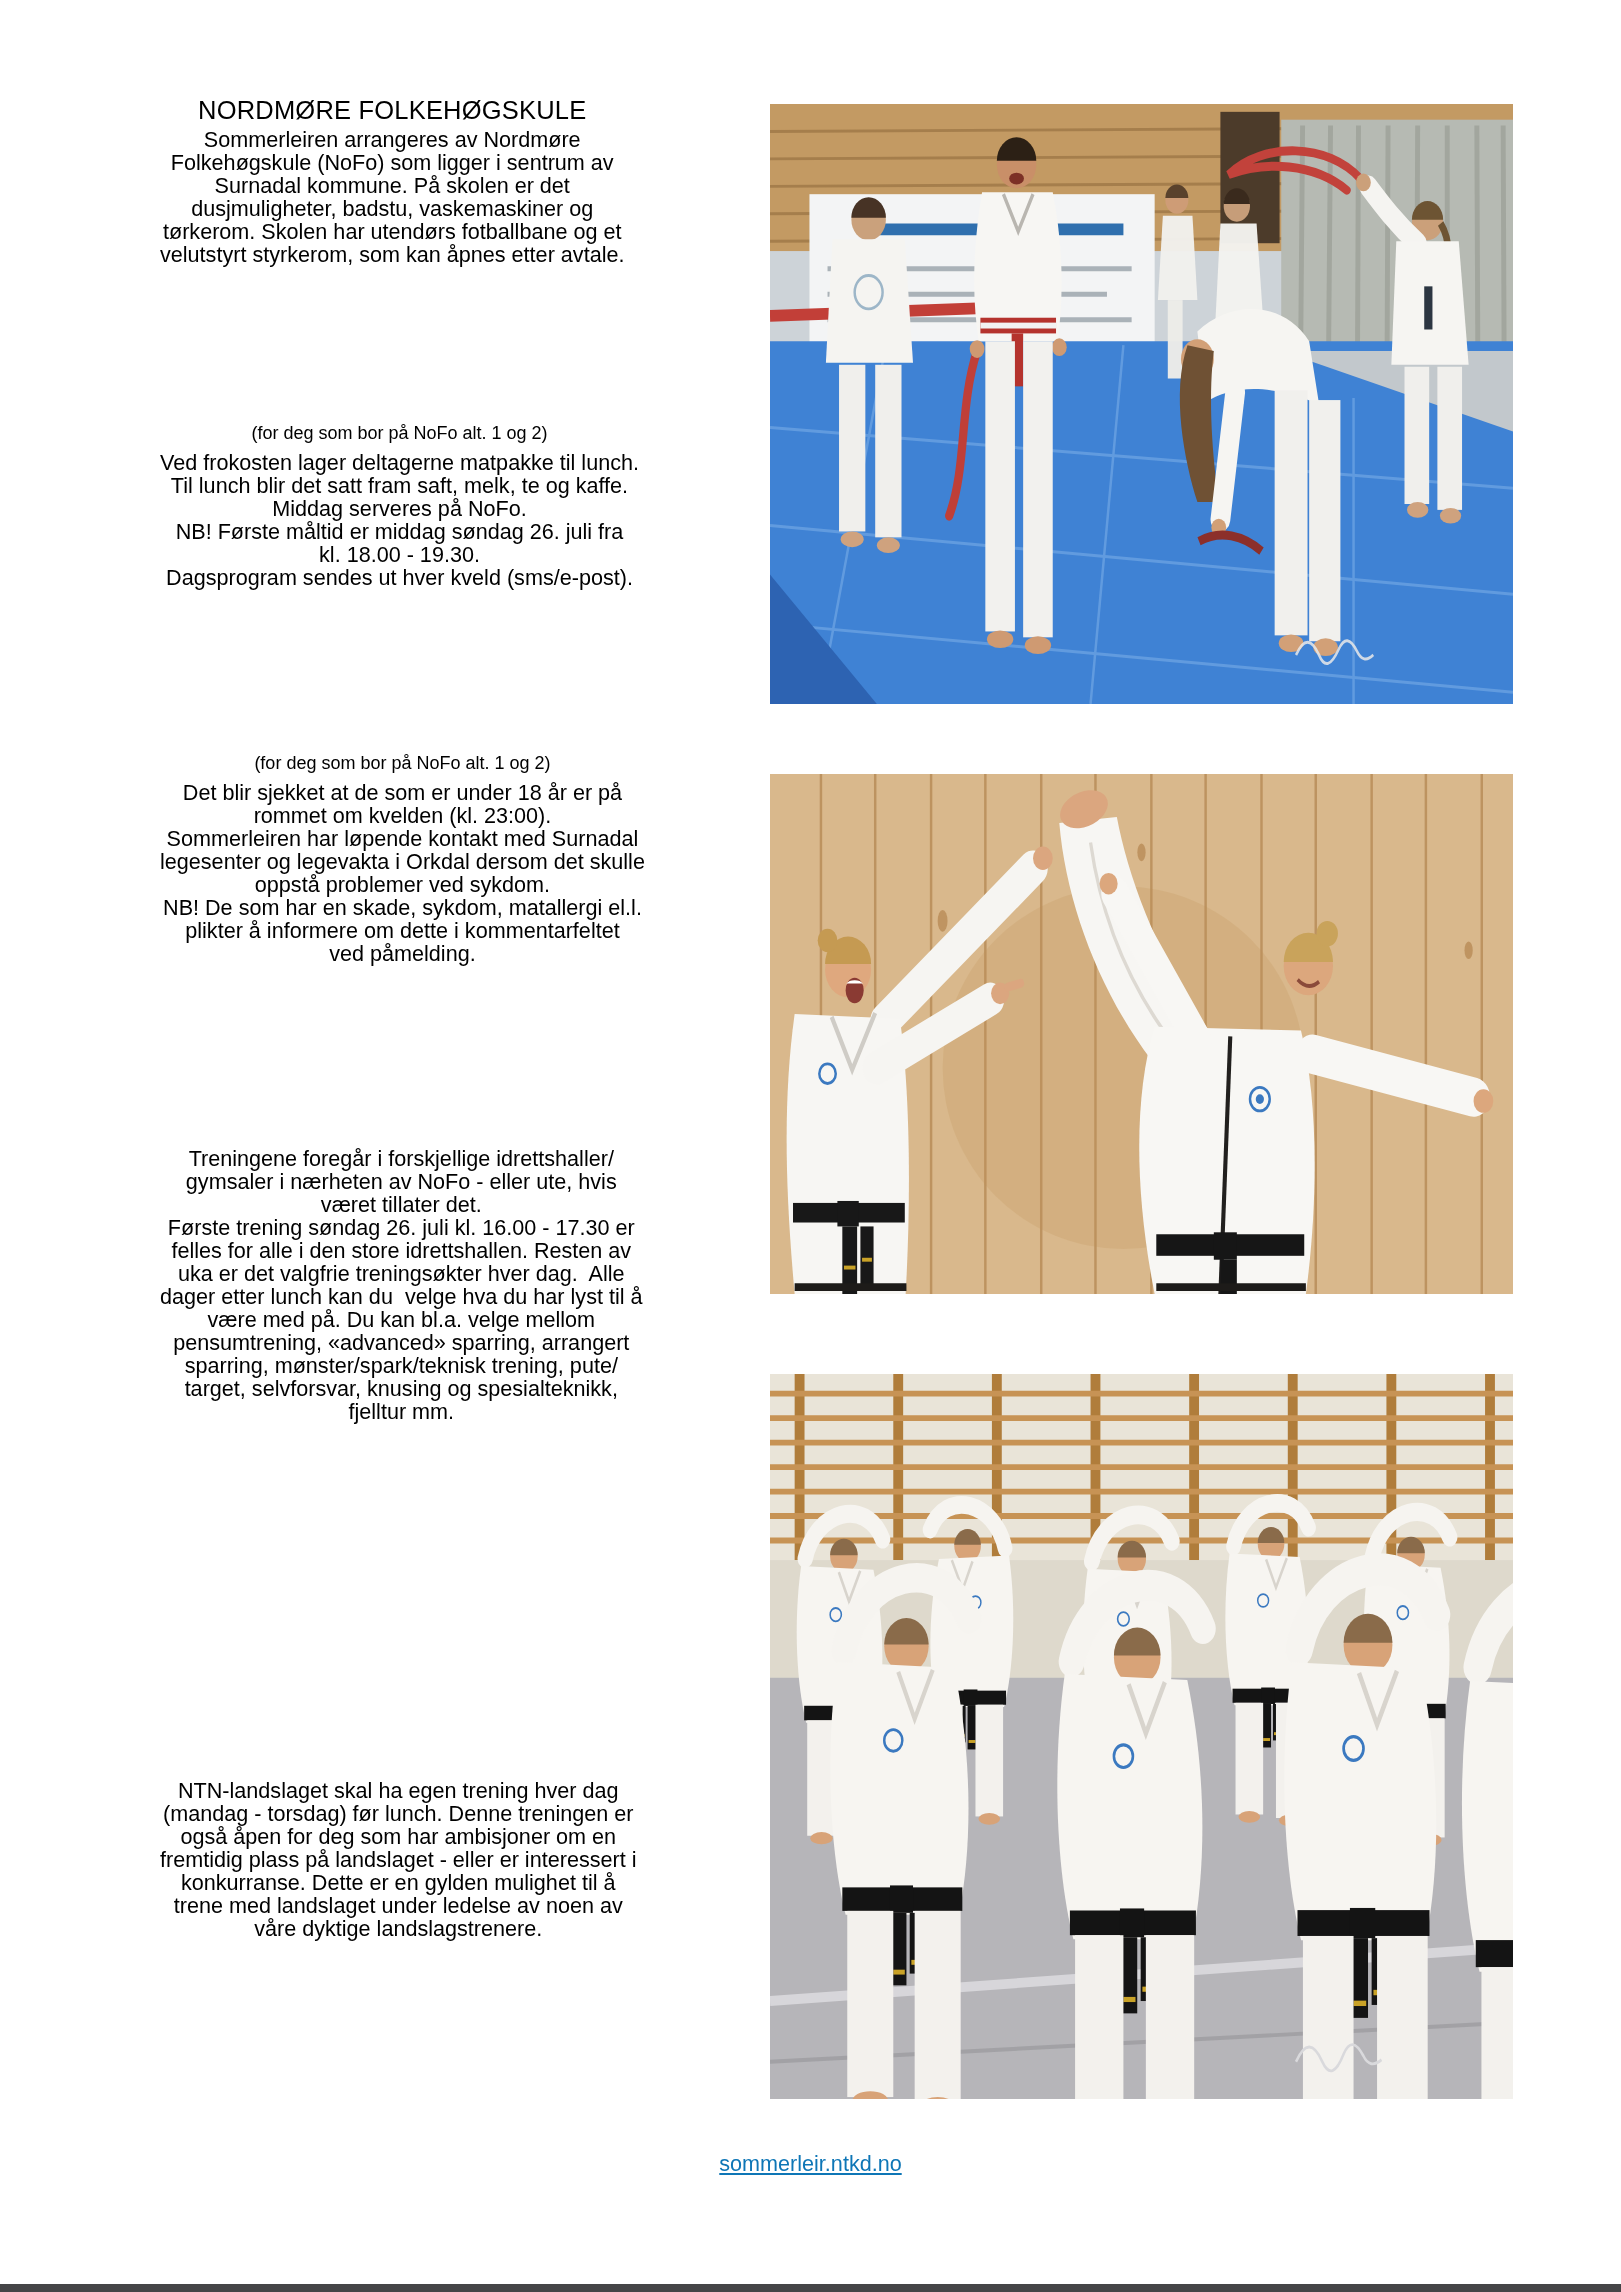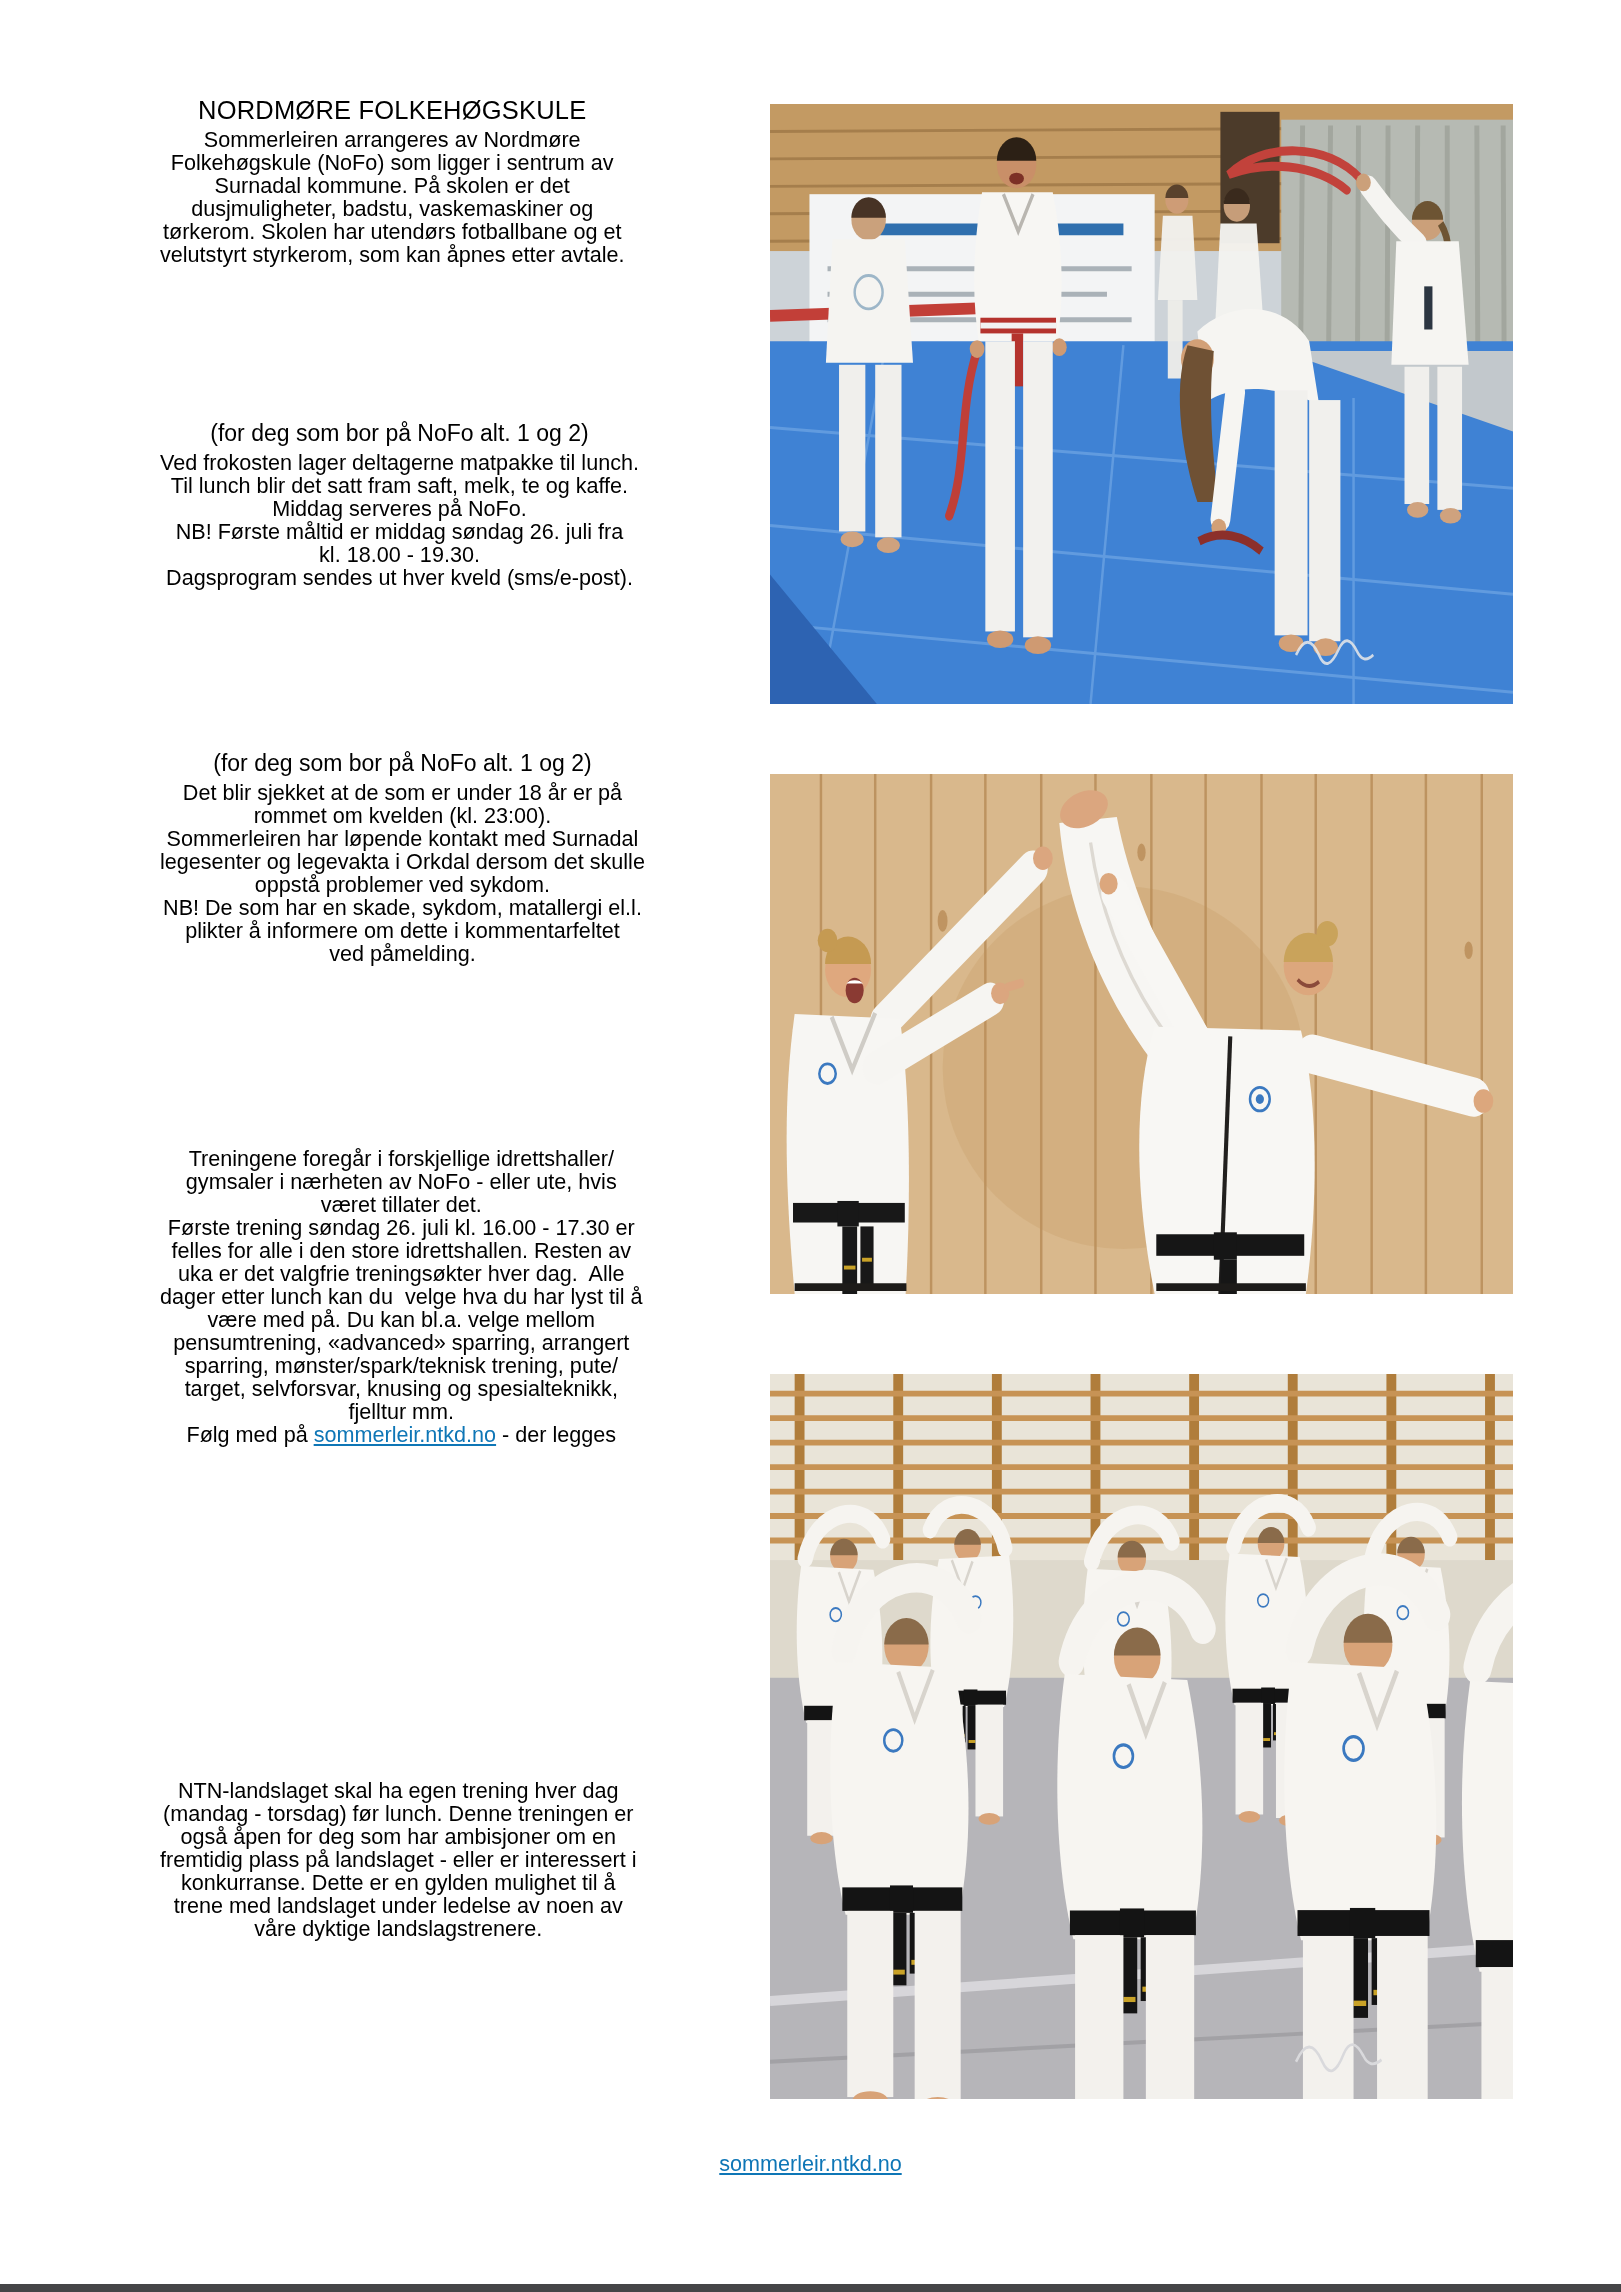--- a/index.html
+++ b/index.html
@@ -4,21 +4,21 @@
 <style>
   html,body{margin:0;padding:0;}
   body{
     width:1621px;height:2293px;position:relative;background:#ffffff;
     font-family:"Liberation Sans", sans-serif;color:#000;overflow:hidden;
   }
   h2,h3,p{margin:0;padding:0;font-weight:400;}
   .section{position:absolute;left:160px;text-align:center;}
   .heading{font-size:25.5px;line-height:36px;letter-spacing:0.2px;white-space:pre;}
   .heading.two-line{line-height:47px;}
-  .subheading{font-size:23px;line-height:36px;white-space:pre;}
+  .subheading{font-size:18px;line-height:36px;white-space:pre;}
   .body{font-size:21.6px;line-height:23px;white-space:pre;}
   .linkline a, .footer a{color:#0e76b6;text-decoration:underline;}
   .footer{position:absolute;top:2149px;left:0;width:1621px;text-align:center;font-size:21.6px;line-height:29px;}
   .photo{position:absolute;left:730px;width:743px;overflow:hidden;background:#d8d8d8;}
   .photo svg{display:block;width:100%;height:100%;}
   #photo-1{top:88px;height:600px;}
   #photo-2{top:758px;height:520px;}
   #photo-3{top:1358px;height:725px;}
   .bottom-edge{position:absolute;left:0;bottom:0;width:1621px;height:8.8px;background:#454547;}
 </style>
@@ -65,21 +65,20 @@
 været tillater det.
 Første trening søndag 26. juli kl. 16.00 - 17.30 er
 felles for alle i den store idrettshallen. Resten av
 uka er det valgfrie treningsøkter hver dag.  Alle
 dager etter lunch kan du  velge hva du har lyst til å
 være med på. Du kan bl.a. velge mellom
 pensumtrening, «advanced» sparring, arrangert
 sparring, mønster/spark/teknisk trening, pute/
 target, selvforsvar, knusing og spesialteknikk,
 fjelltur mm.</p>
-    <p class="body linkline"><span>Følg med på </span><a href="#">sommerleir.ntkd.no</a><span> - der legges</span></p>
   </section>
 
   <section class="section" style="top:1779px">
     <p class="body">NTN-landslaget skal ha egen trening hver dag
 (mandag - torsdag) før lunch. Denne treningen er
 også åpen for deg som har ambisjoner om en
 fremtidig plass på landslaget - eller er interessert i
 konkurranse. Dette er en gylden mulighet til å
 trene med landslaget under ledelse av noen av
 våre dyktige landslagstrenere.</p>

